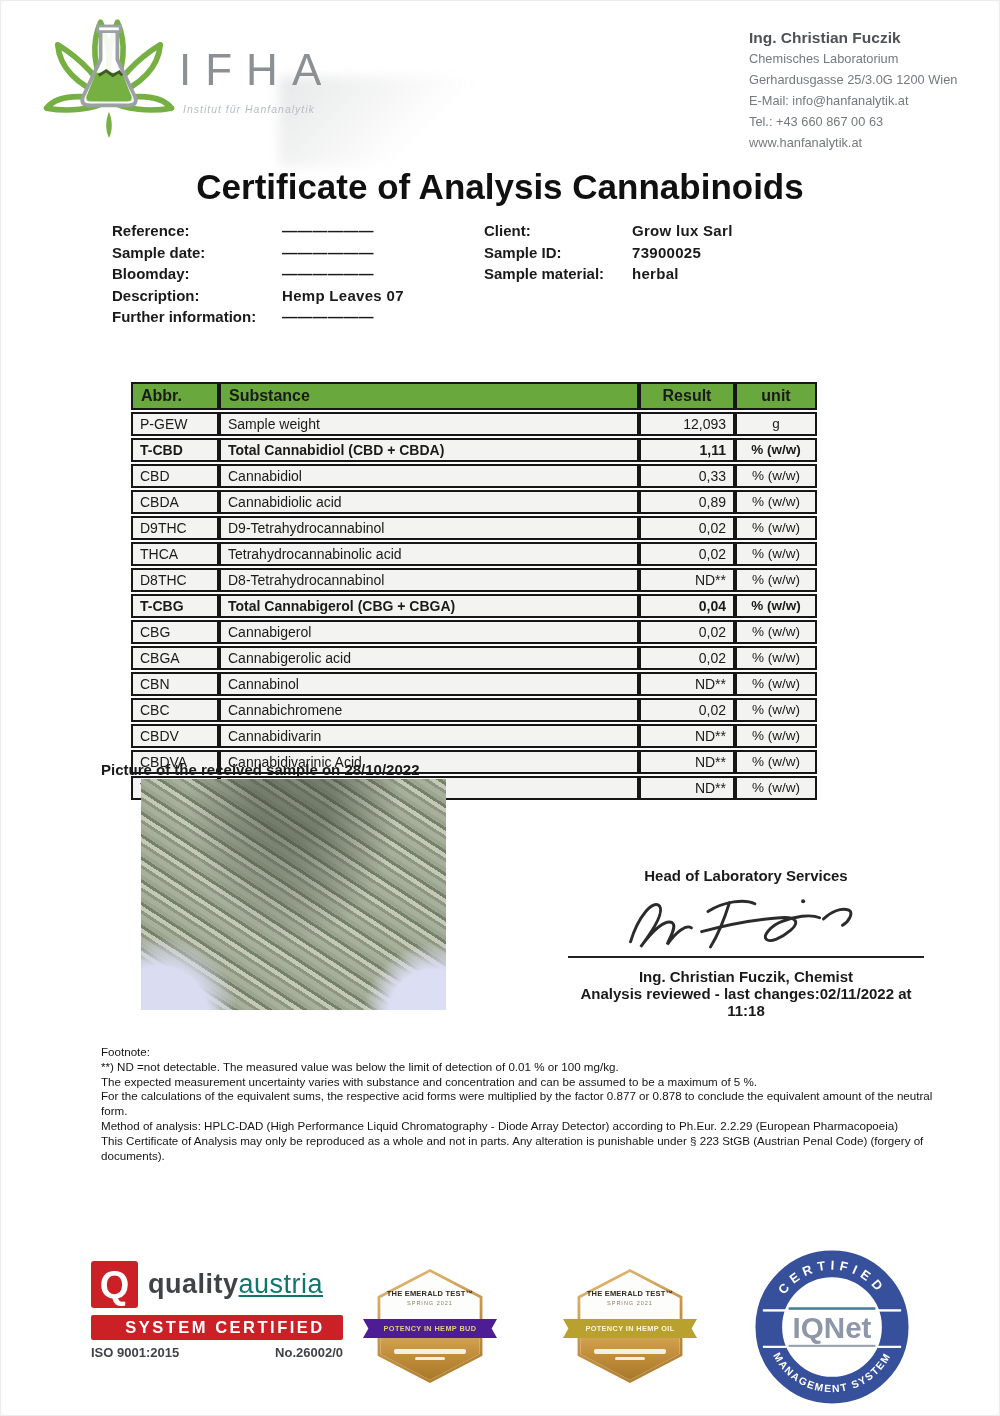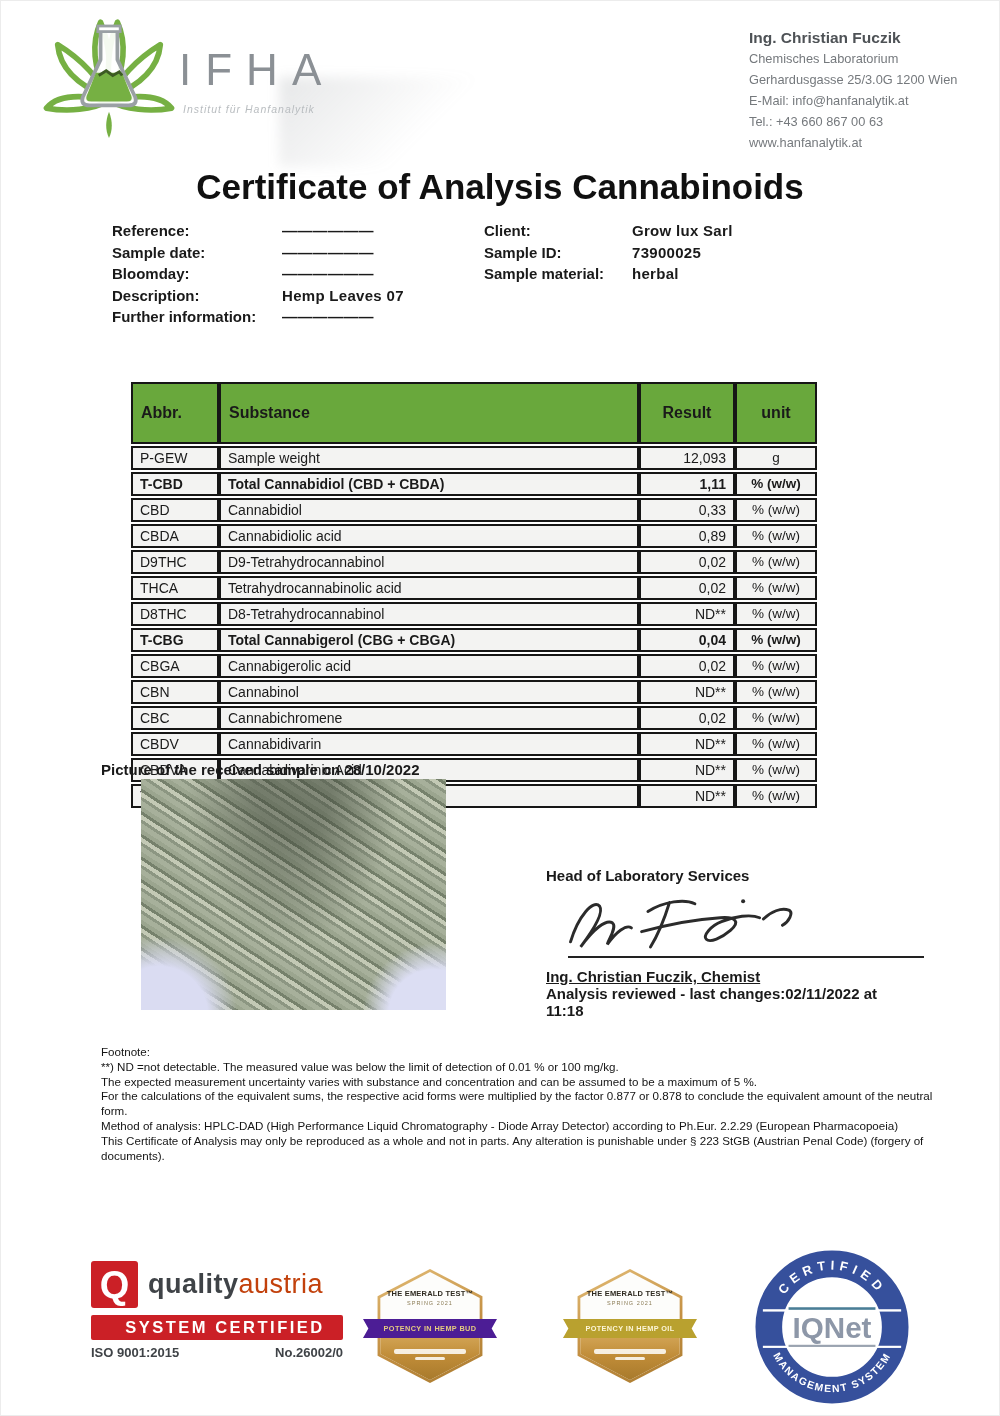--- a/index.html
+++ b/index.html
@@ -32,57 +32,57 @@
   .meta-row { display:flex; height:21.5px; align-items:flex-start; }
   .meta-left .meta-label { width:170px; }
   .meta-right .meta-label { width:148px; }
   .meta-value { white-space:nowrap; letter-spacing:.3px; }
   
   .coa-table { position:absolute; left:130px; top:379px; width:686px;
     border-collapse:separate; border-spacing:0 2px; }
   .coa-table th, .coa-table td { border:2px solid #161616; font-size:14px;
     padding:1px 7px; background:#f3f3f2; line-height:18px; }
   .coa-table th { background:var(--green, #69a83c); font-size:16px; font-weight:bold;
-    text-align:left; padding:20px 8px; }
+    text-align:left; padding:3px 8px; }
   .coa-table th.c-result, .coa-table th.c-unit { text-align:center; }
   .coa-table td.c-result { text-align:right; }
   .coa-table td.c-unit { text-align:center; font-size:13.5px; }
   .coa-table tr.bold-row td { font-weight:bold; }
   col.w-abbr { width:88px; } col.w-sub { width:420px; }
   col.w-res { width:96px; } col.w-unit { width:82px; }
   
   .photo-caption { position:absolute; left:100px; top:760px; font-size:15px; font-weight:bold; }
   .sample-photo { position:absolute; left:140px; top:778px; width:305px; height:231px;
     background:
       radial-gradient(circle at 6% 102%, #dadcf2 0 13%, rgba(218,220,242,0) 21%),
       radial-gradient(circle at 96% 102%, #dcdef3 0 12%, rgba(220,222,243,0) 19%),
       radial-gradient(ellipse at 50% 0%, rgba(55,62,50,.45) 0 18%, rgba(55,62,50,0) 50%),
       repeating-linear-gradient(33deg, #a7b09b 0 5px, #8c9682 5px 8px, #c3c9b5 8px 12px, #76816c 12px 15px, #9ba58f 15px 19px),
       repeating-linear-gradient(-57deg, rgba(255,255,255,.30) 0 3px, rgba(58,68,53,.28) 3px 6px, rgba(0,0,0,0) 6px 11px),
       #939c87;
   }
   
-  .sig-block { position:absolute; left:545px; top:866px; width:400px; text-align:left; }
+  .sig-block { position:absolute; left:545px; top:866px; width:400px; text-align:center; }
   .sig-title { font-size:15px; font-weight:bold; }
   .sig-svg { margin-top:2px; }
   .sig-line { width:356px; margin:0 auto; border-top:2px solid #222; }
-  .sig-name { margin-top:10px; font-size:15px; font-weight:bold;text-decoration:underline; }
+  .sig-name { margin-top:10px; font-size:15px; font-weight:bold; }
   .sig-review { font-size:15px; font-weight:bold; }
   
   .footnote { position:absolute; left:100px; top:1044px; width:850px;
     font-size:11.6px; line-height:14.8px; color:#141414; }
   
   .qa { position:absolute; left:90px; top:1260px; width:252px; }
   .qa-top { display:flex; align-items:center; gap:10px; }
   .qa-q { width:47px; height:47px; background:var(--red,#cb2026); color:#fff;
     font-size:38px; font-weight:bold; display:flex; align-items:center; justify-content:center;
     border-radius:3px; line-height:1; }
   .qa-brand { font-size:27px; letter-spacing:.5px; }
   .qa-brand .b1 { font-weight:bold; color:#3f4347; }
-  .qa-brand .b2 { color:#c2410c; }
+  .qa-brand .b2 { color:#0f766e;text-decoration:underline; }
   .qa-banner { margin-top:7px; height:25px; background:var(--red,#cb2026); color:#fff;
     font-weight:bold; font-size:16.5px; letter-spacing:2.5px; display:flex;
     align-items:center; justify-content:center; border-radius:2px;padding-left:16px; }
   .qa-bottom { display:flex; justify-content:space-between; margin-top:5px;
     font-size:13px; font-weight:bold; color:#3f4347; }
   .badge { position:absolute; width:126px; height:122px; }
   .badge-1 { left:366px; top:1266px; }
   .badge-2 { left:566px; top:1266px; }
   .hex { position:absolute; clip-path:polygon(50% 0%, 96% 24%, 96% 76%, 50% 100%, 4% 76%, 4% 24%); }
   .hex-outer { left:6px; right:6px; top:2px; bottom:6px;
@@ -242,20 +242,26 @@
           <td class="c-result">ND**</td>
           <td class="c-unit">% (w/w)</td>
         </tr>
         <tr class="bold-row">
           <td class="c-abbr">T-CBG</td>
           <td class="c-sub">Total Cannabigerol (CBG + CBGA)</td>
           <td class="c-result">0,04</td>
           <td class="c-unit">% (w/w)</td>
         </tr>
         <tr>
+          <td class="c-abbr">CBG</td>
+          <td class="c-sub">Cannabigerol</td>
+          <td class="c-result">0,02</td>
+          <td class="c-unit">% (w/w)</td>
+        </tr>
+        <tr>
           <td class="c-abbr">CBGA</td>
           <td class="c-sub">Cannabigerolic acid</td>
           <td class="c-result">0,02</td>
           <td class="c-unit">% (w/w)</td>
         </tr>
         <tr>
           <td class="c-abbr">CBN</td>
           <td class="c-sub">Cannabinol</td>
           <td class="c-result">ND**</td>
           <td class="c-unit">% (w/w)</td>

